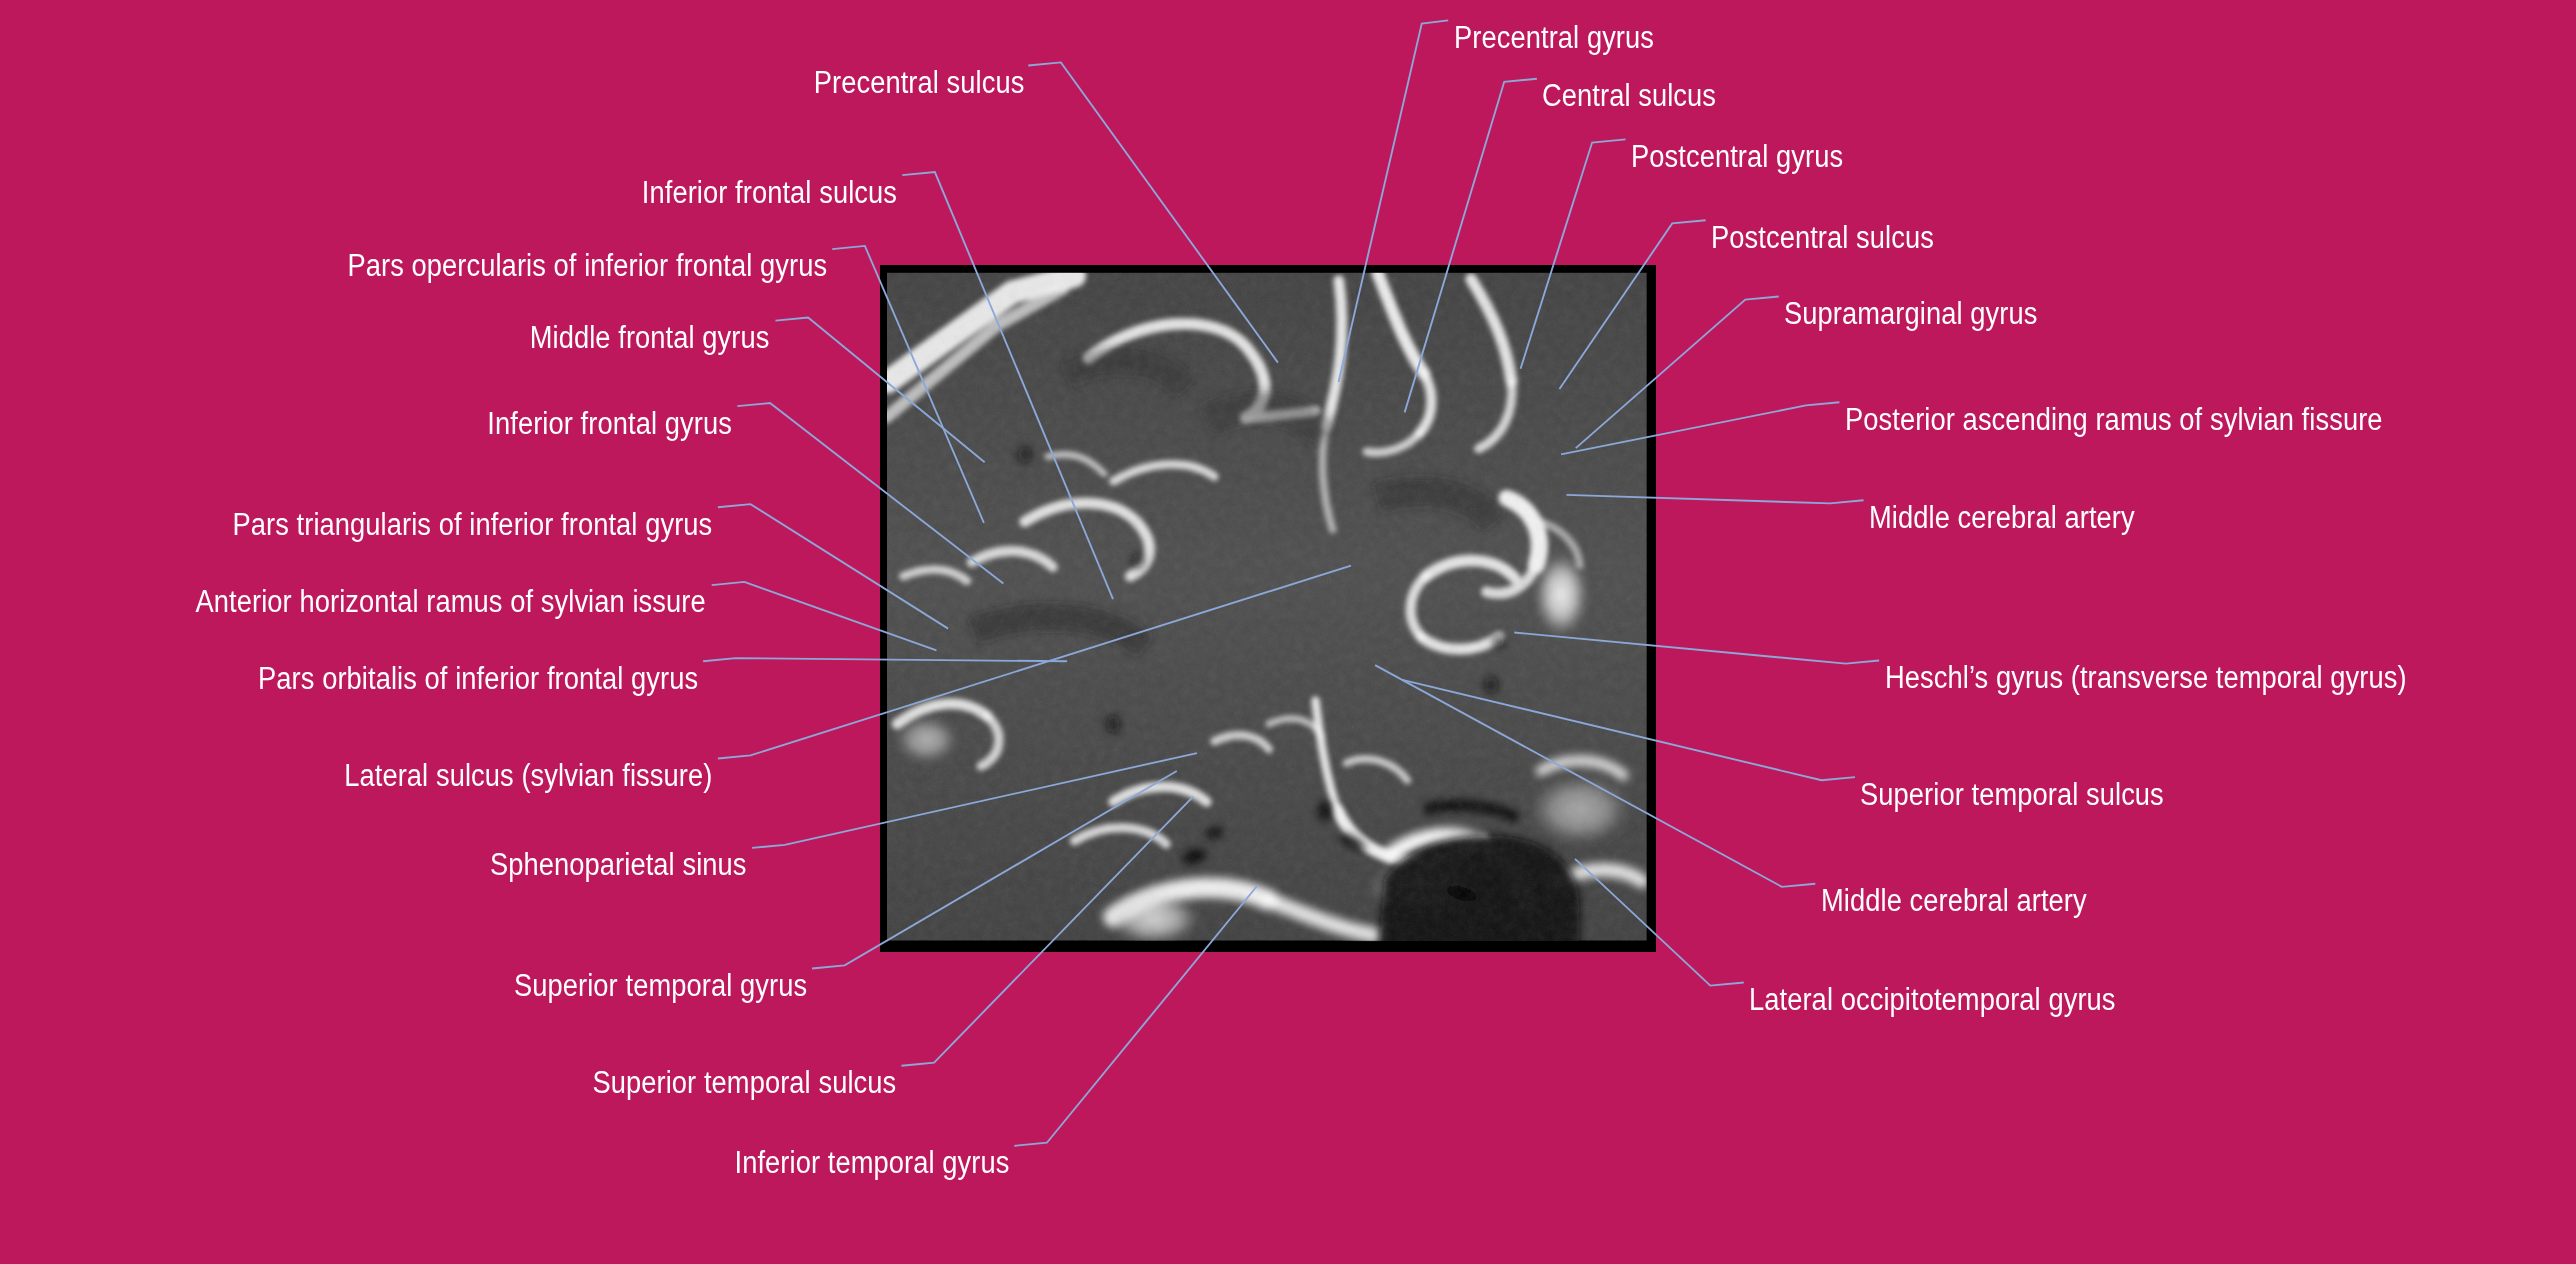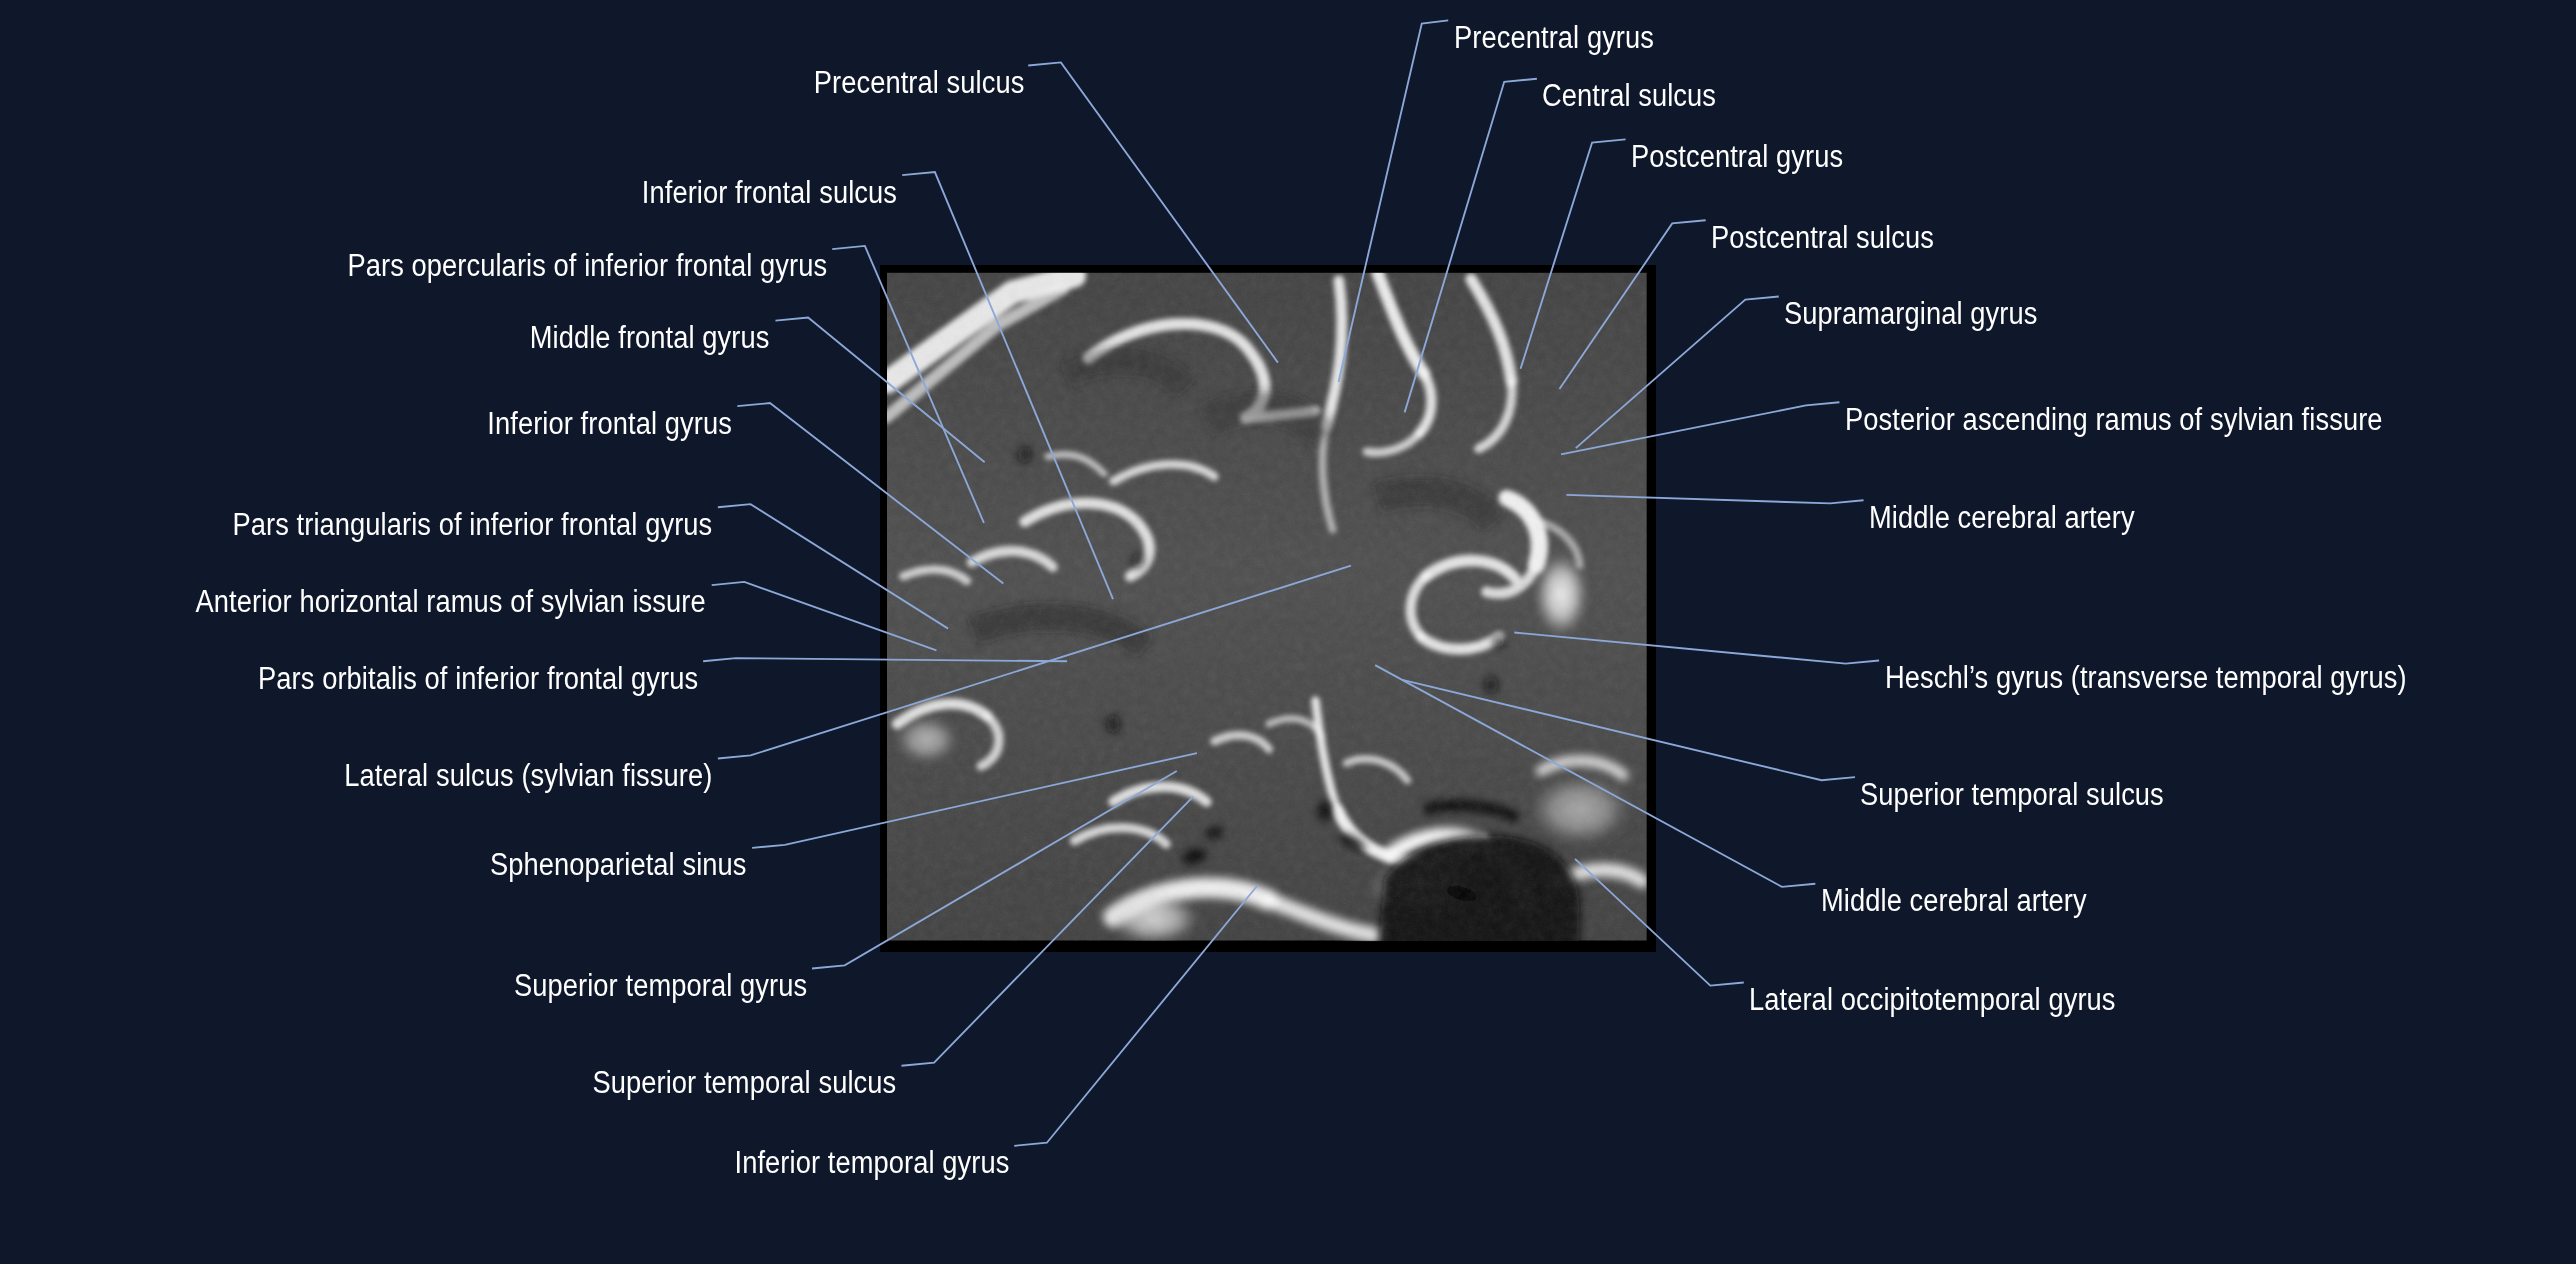--- a/index.html
+++ b/index.html
@@ -1,20 +1,20 @@
 <!DOCTYPE html>
 <html style="font-size:12.4px"><head>
 <meta charset="utf-8">
 <style>
   html,body{margin:0;padding:0;background:#000;}
   body{
     width:2576px;height:1265px;position:relative;overflow:hidden;
     font-family:"Liberation Sans","DejaVu Sans",sans-serif;
   }
-  #stage{position:absolute;inset:0;background:#0f172a;}
+  #stage{position:absolute;inset:0;background:#be185d;}
 
   
   #mri-panel{
     position:absolute;
     left:880px;top:265px;width:776px;height:687px;
     background:#0a0a0a;
     overflow:hidden;
   }
   #mri-panel svg{display:block;width:100%;height:100%;}
 

